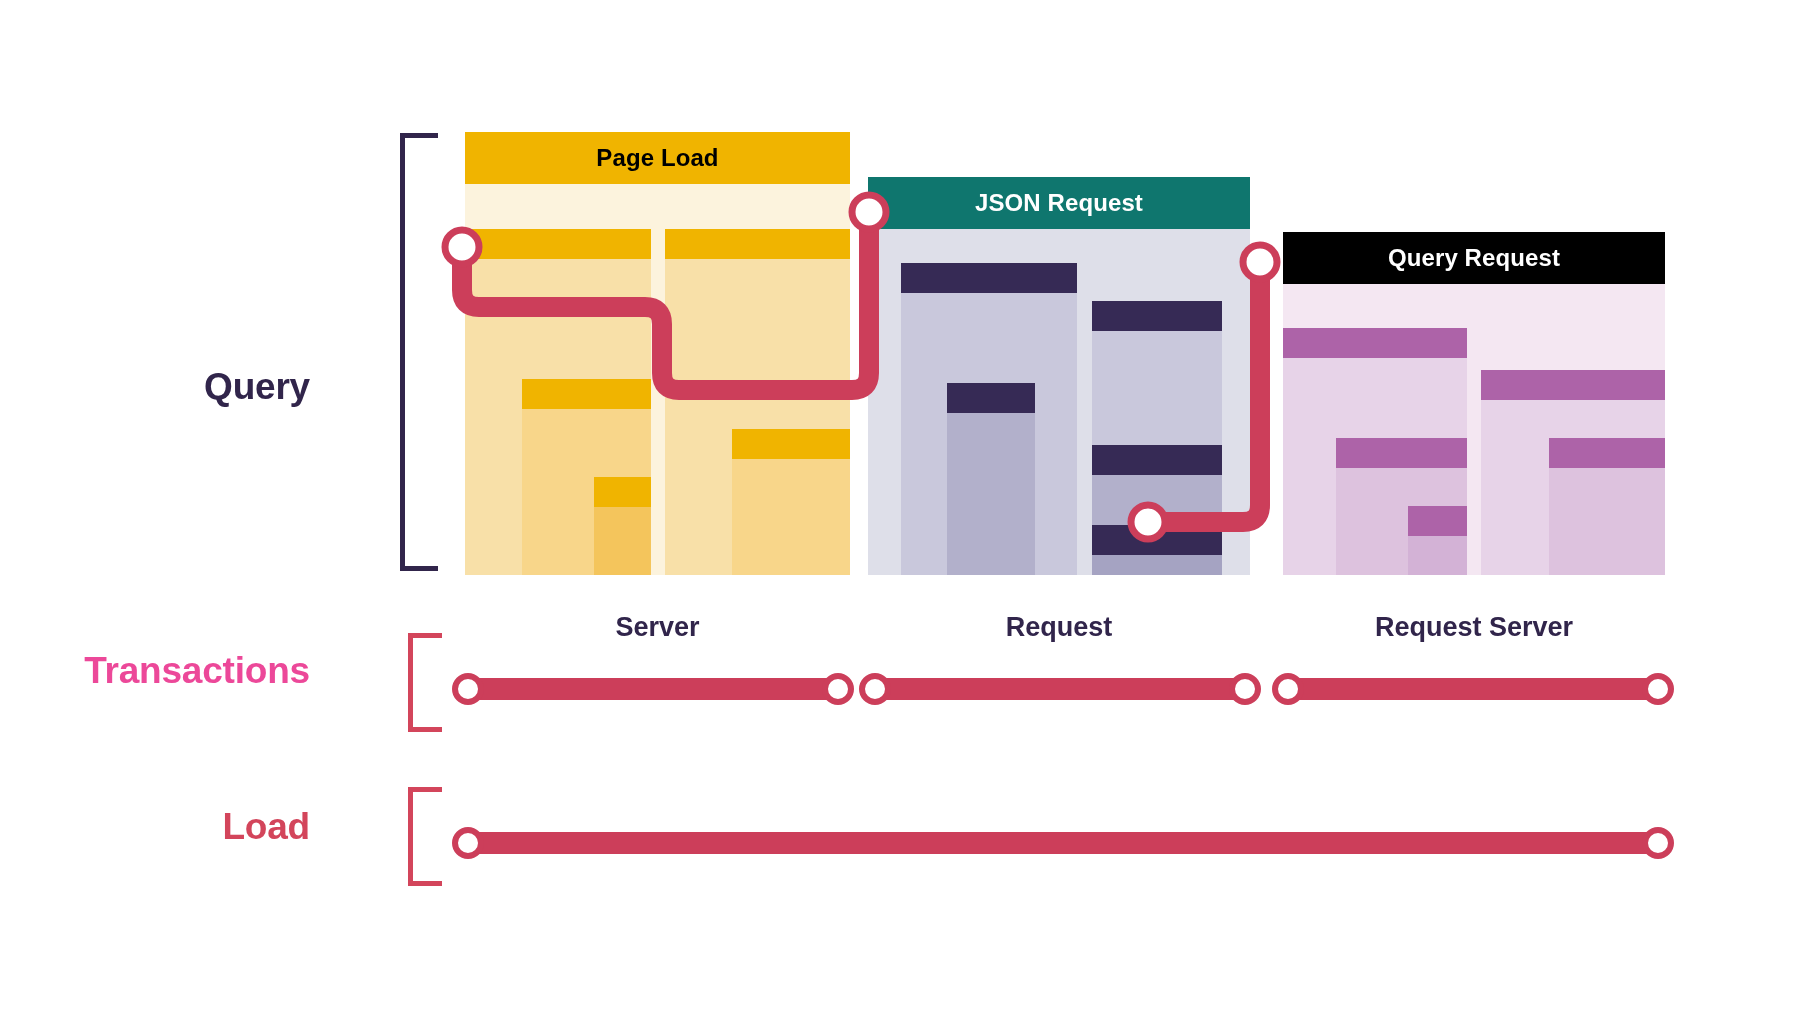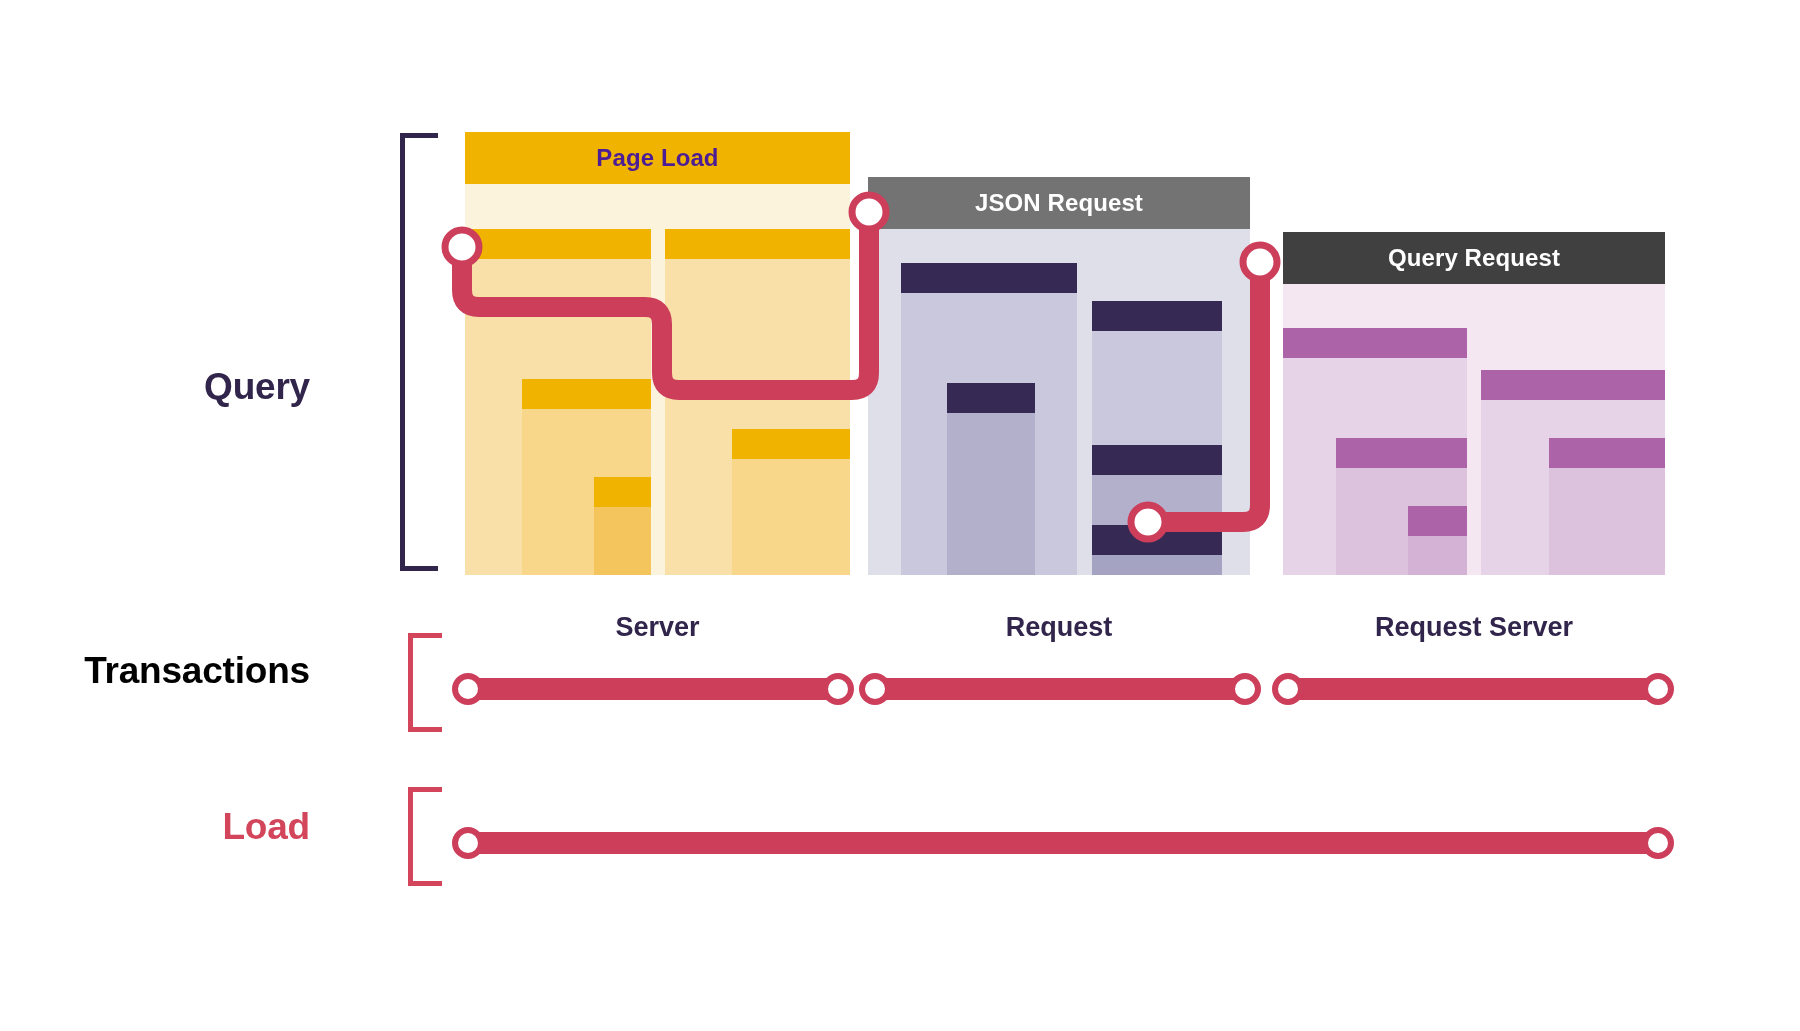--- a/index.html
+++ b/index.html
@@ -35,21 +35,21 @@
   #label-spans {
     right: 1490px;
     top: 368px;
     font-size: 37px;
     color: #31254b;
   }
   #label-transactions {
     right: 1490px;
     top: 652px;
     font-size: 37px;
-    color: #000000;
+    color: #ec4899;
   }
   #label-trace {
     right: 1490px;
     top: 808px;
     font-size: 37px;
     color: #d3455b;
   }
 
   
   .bracket {
@@ -113,42 +113,42 @@
     box-sizing: border-box;
   }
   .childbar > .cap {
     position: absolute;
     left: 0; top: 0;
     width: 100%;
     height: 30px;
   }
 
   
-  .browser .svc-header { background: #f0b400; color: #4c1d95; }
+  .browser .svc-header { background: #f0b400; color: #000000; }
   .browser .svc-body   { background: #fcf3dd; }
   .browser .lvl1       { background: #f8e0a8; }
   .browser .lvl1 > .cap{ background: #f0b400; }
   .browser .lvl2       { background: #f8d68a; }
   .browser .lvl2 > .cap{ background: #f0b400; }
   .browser .lvl3       { background: #f4c55c; }
   .browser .lvl3 > .cap{ background: #f0b400; }
 
   
-  .backend .svc-header { background: #737373; color: #ffffff; }
+  .backend .svc-header { background: #0f766e; color: #ffffff; }
   .backend .svc-body   { background: #dedfe9; }
   .backend .lvl1       { background: #c9c8dc; }
   .backend .lvl1 > .cap{ background: #362a55; }
   .backend .lvl2       { background: #b2b0cb; }
   .backend .lvl2 > .cap{ background: #362a55; }
   .backend .lvl3       { background: #a5a3c2; }
   .backend .lvl3 > .cap{ background: #362a55; }
 
   
   .database .svc-header { background: #a濃; }
-  .database .svc-header { background: #404040; color: #ffffff; }
+  .database .svc-header { background: #000000; color: #ffffff; }
   .database .svc-body   { background: #f4e7f2; }
   .database .lvl1       { background: #e7d3e8; }
   .database .lvl1 > .cap{ background: #ad63a8; }
   .database .lvl2       { background: #ddc2de; }
   .database .lvl2 > .cap{ background: #ad63a8; }
   .database .lvl3       { background: #d3b2d6; }
   .database .lvl3 > .cap{ background: #ad63a8; }
 
   
   .svc-caption {

